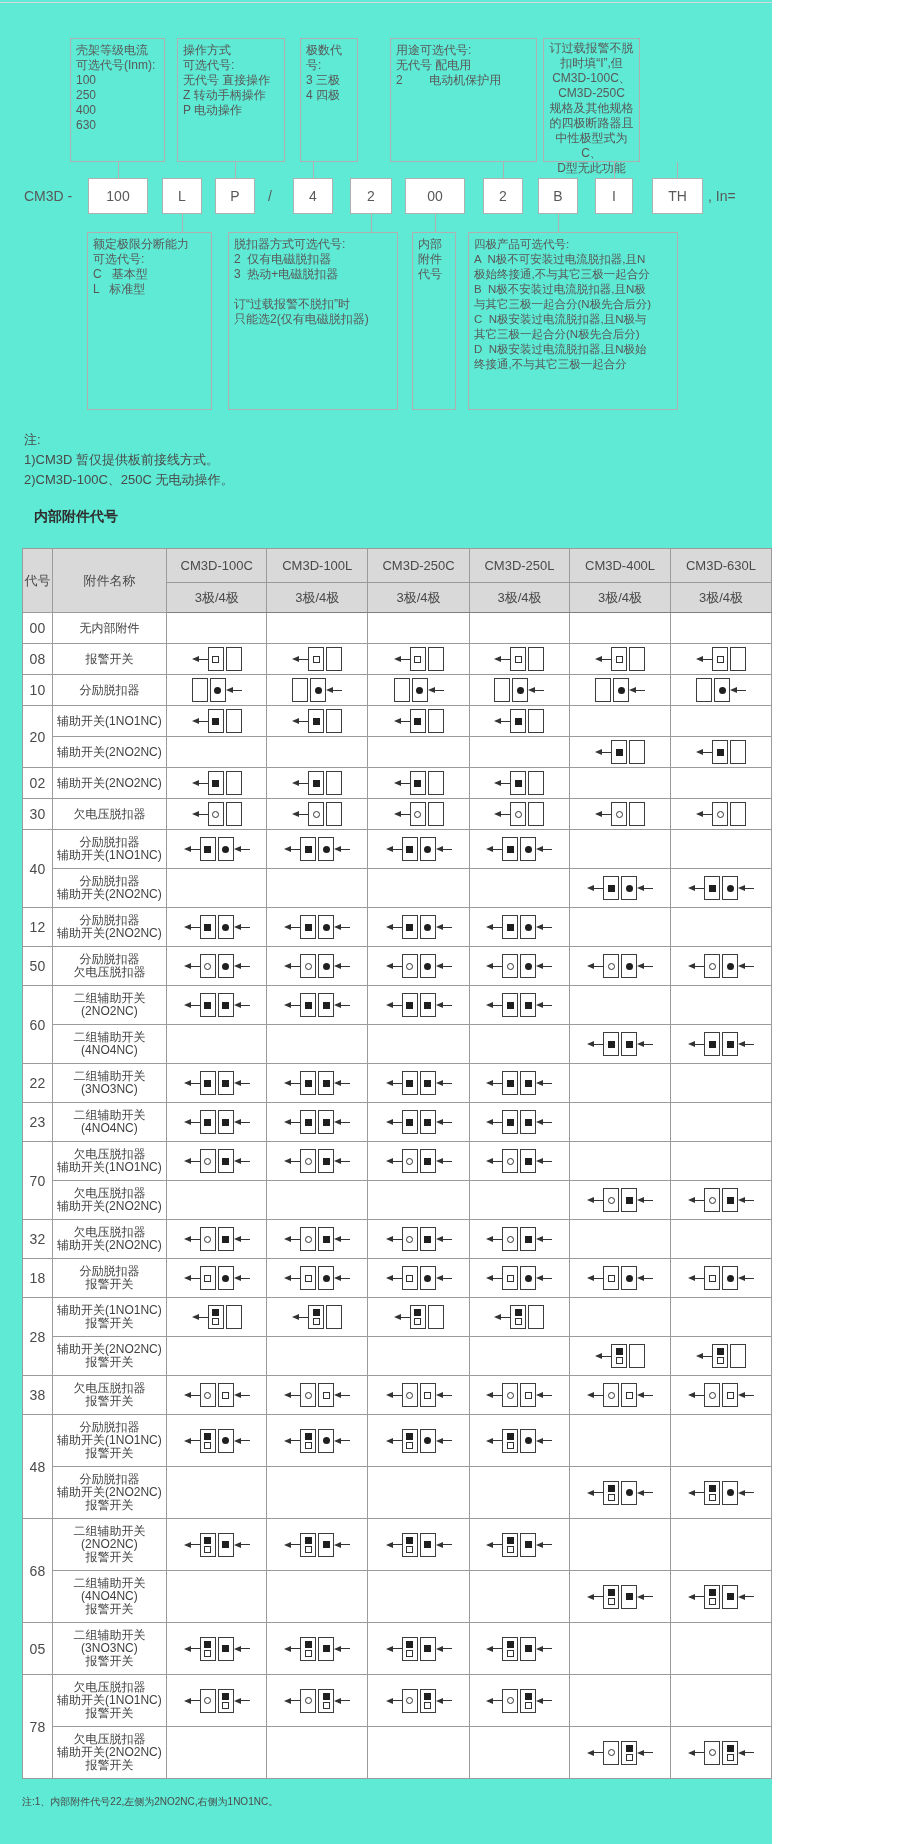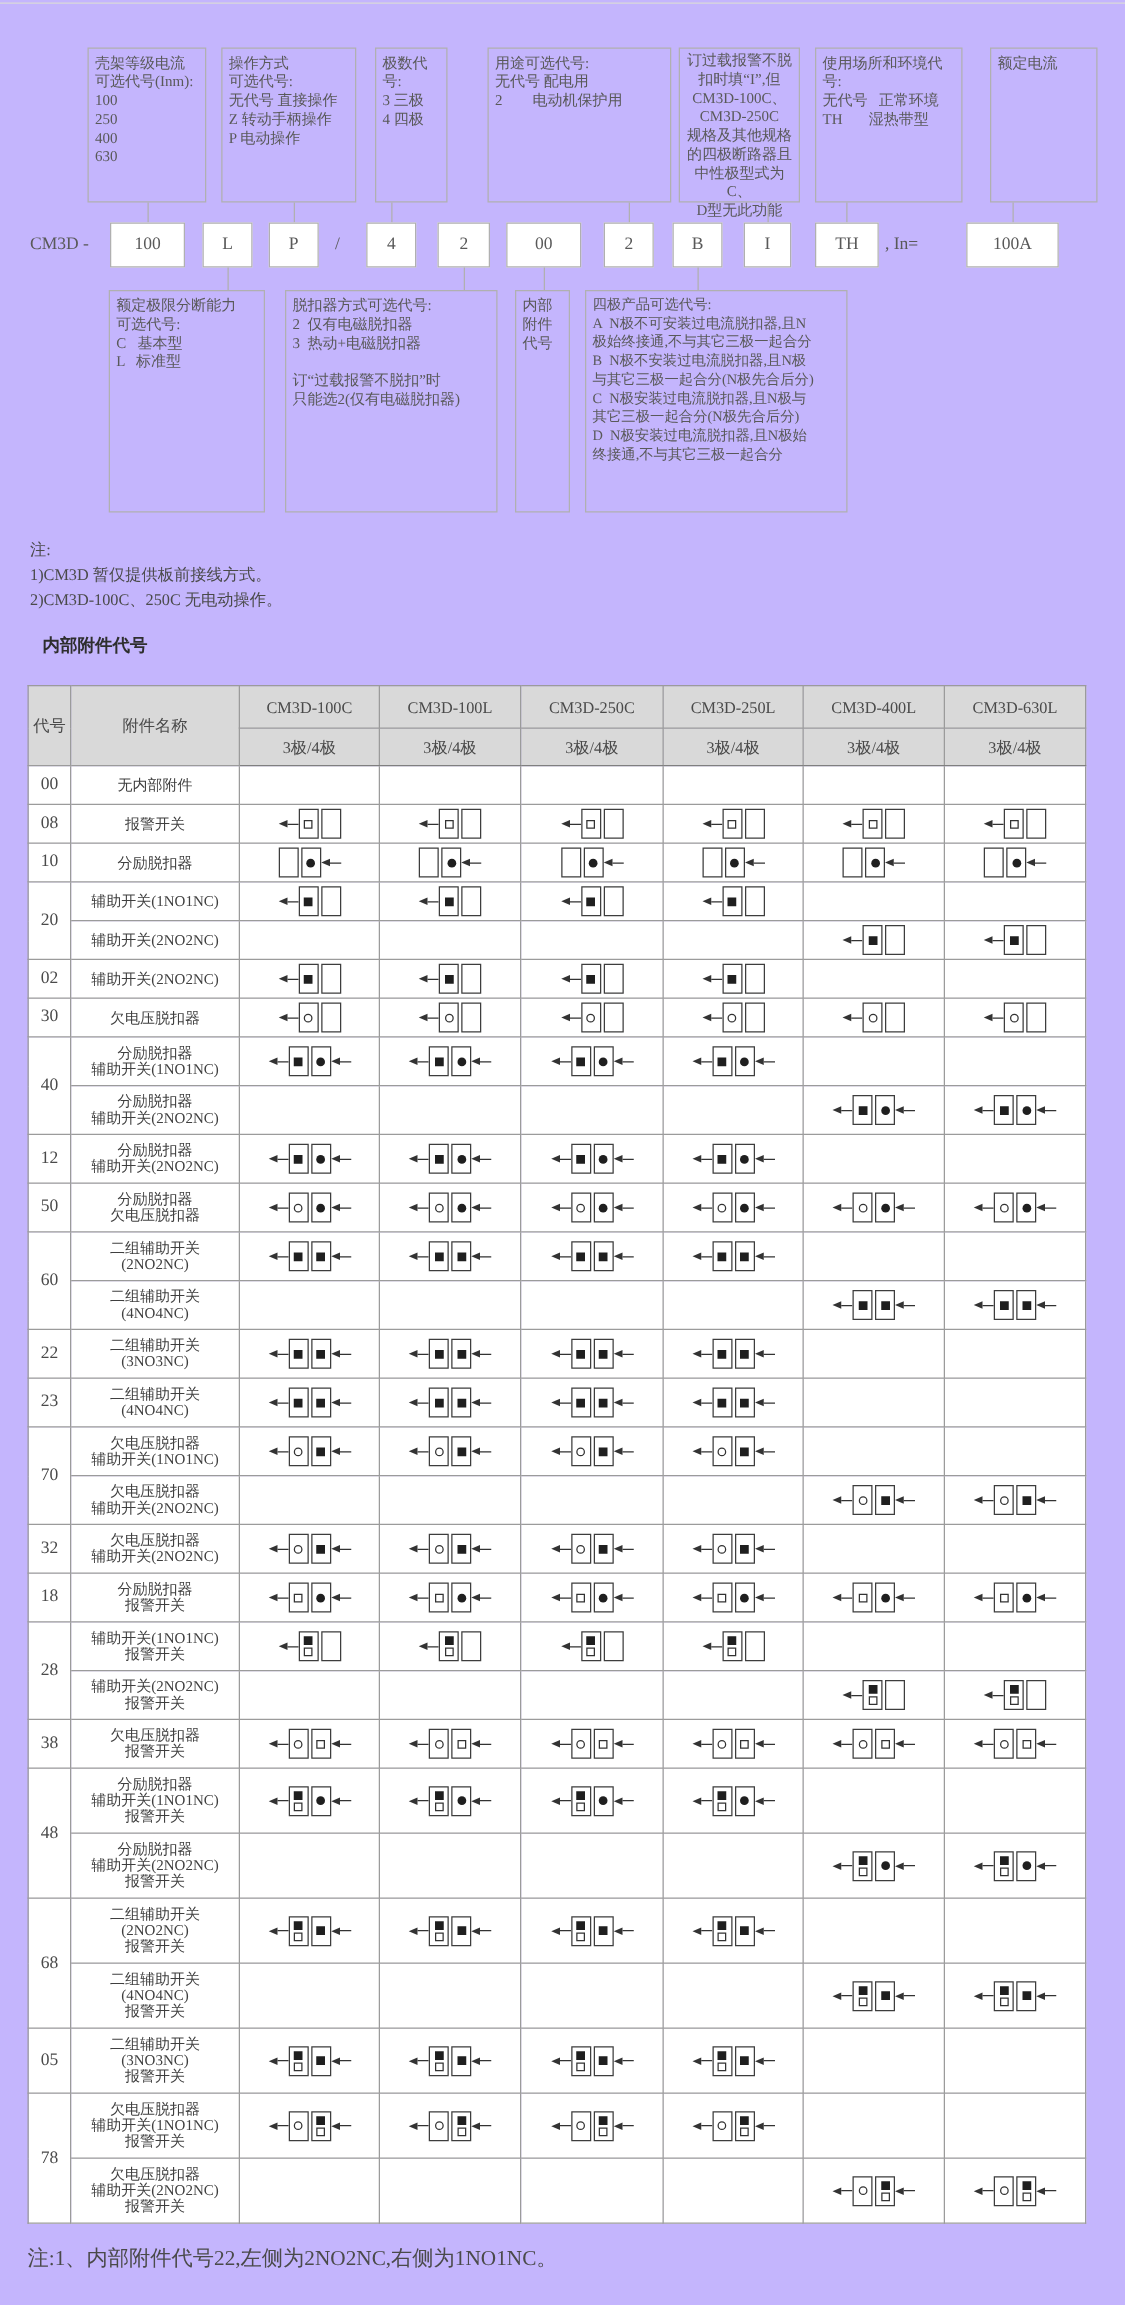--- a/index.html
+++ b/index.html
@@ -1,17 +1,17 @@
 <!DOCTYPE html>
 <html><head>
 <meta charset="utf-8">
 <style>
   html,body{margin:0;padding:0;background:#fff;}
-  .page{position:relative;width:900px;height:1844px;background:#c4b5fd;overflow:hidden;
-        font-family:Liberation Serif, serif;}
+  .page{position:relative;width:772px;height:1844px;background:#5eead4;overflow:hidden;
+        font-family:Liberation Sans, sans-serif;}
   .topline{position:absolute;top:2px;left:0;width:900px;height:1px;background:#d9d9d9;}
 
   
   .diagram{position:absolute;top:28px;left:0;width:900px;height:395px;}
   .dbox{position:absolute;top:10px;height:124px;border:1px solid #b0b0b0;color:#595959;
         font-size:12px;line-height:15px;padding:4px 5px;white-space:pre-wrap;box-sizing:border-box;}
   .dbox.bottom{top:204px;height:178px;}
   .dbox.tight{padding:2px 3px;line-height:15px;text-align:center;}
   .dbox.small{font-size:11.5px;}
   .conn{position:absolute;width:1px;background:#b0b0b0;}
@@ -45,21 +45,21 @@
   .ihalf + .ihalf{margin-left:2px;}
   .sym{display:block;box-sizing:border-box;width:7px;height:7px;}
   .sym.sh{border:1.5px solid #333;}
   .sym.sf{background:#1f1f1f;}
   .sym.ch{border:1.5px solid #333;border-radius:50%;}
   .sym.cf{background:#1f1f1f;border-radius:50%;}
   .lead{display:inline-flex;align-items:center;}
   .ahead{width:0;height:0;border-top:3.5px solid transparent;border-bottom:3.5px solid transparent;border-right:7px solid #333;}
   .atail{width:9px;height:1px;background:#333;}
 
-  .footer-note{position:absolute;top:1795px;left:22px;font-size:17px;color:#4a4a4a;}
+  .footer-note{position:absolute;top:1795px;left:22px;font-size:10px;color:#4a4a4a;}
 </style>
 </head>
 <body>
 
 <div class="page">
   <div class="topline"></div>
 
   <div class="diagram">
 
     <div class="dbox" style="left:70px;width:95px;">壳架等级电流
@@ -80,24 +80,20 @@
 无代号 配电用
 2        电动机保护用</div>
     <div class="dbox tight" style="left:543px;width:97px;">订过载报警不脱
 扣时填“I”,但
 CM3D-100C、
 CM3D-250C
 规格及其他规格
 的四极断路器且
 中性极型式为C、
 D型无此功能</div>
-    <div class="dbox" style="left:652px;width:118px;">使用场所和环境代
-号:
-无代号   正常环境
-TH       湿热带型</div>
     <div class="dbox" style="left:792px;width:86px;">额定电流</div>
 
     <div class="conn t" style="left:118px;"></div>
     <div class="conn t" style="left:235px;"></div>
     <div class="conn t" style="left:313px;"></div>
     <div class="conn t" style="left:503px;"></div>
     <div class="conn t" style="left:614px;"></div>
     <div class="conn t" style="left:677px;"></div>
     <div class="conn t" style="left:810px;"></div>
 

